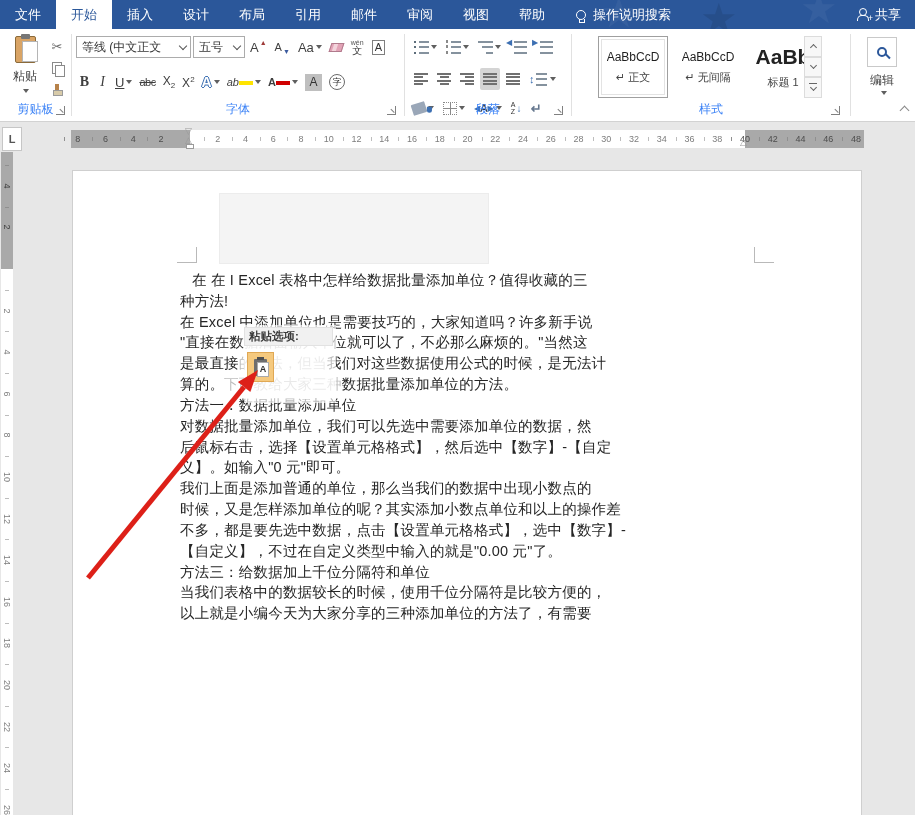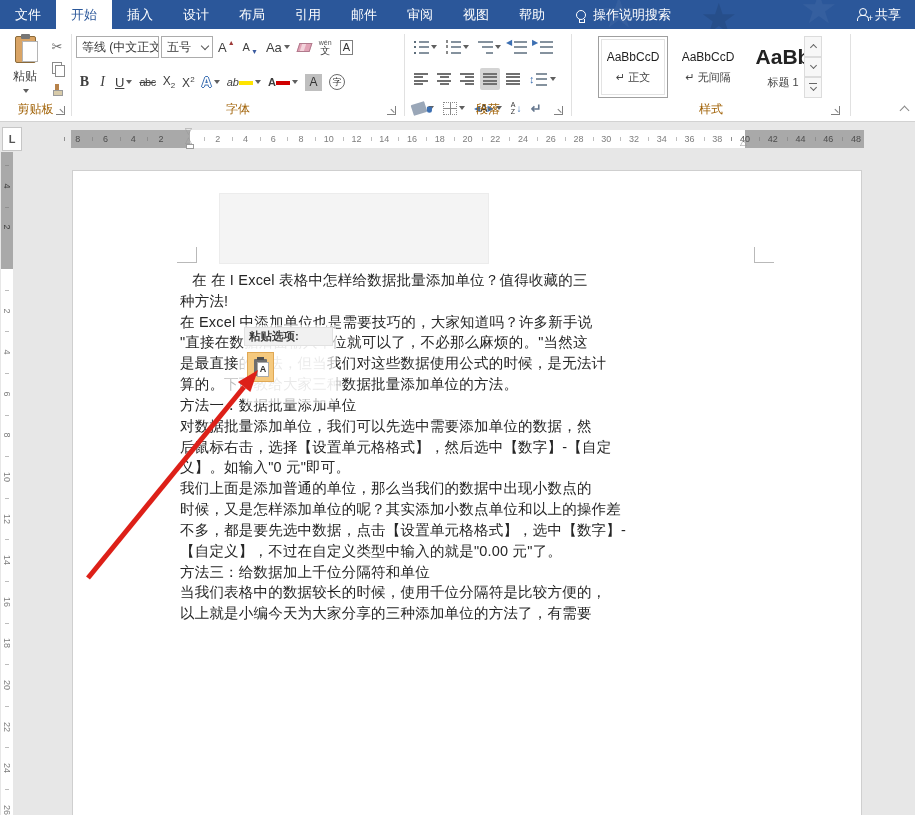--- a/index.html
+++ b/index.html
@@ -19,21 +19,21 @@
 .share { margin-left:auto; display:flex; align-items:center; gap:6px; padding:0 14px; color:#fff; font-size:13px; }
 .person { position:relative; width:13px; height:13px; }
 .person::before { content:''; position:absolute; top:0; left:3px; width:6px; height:6px; border:1px solid #fff; border-radius:50%; }
 .person::after { content:''; position:absolute; bottom:0; left:1px; width:10px; height:5px; border:1px solid #fff; border-bottom:none; border-radius:5px 5px 0 0; }
 .person .plus { position:absolute; right:-4px; bottom:-2px; font-size:9px; color:#fff; }
 
 
 .ribbon { position:absolute; top:29px; left:0; right:0; height:93px; background:#fff; border-bottom:1px solid #d2d2d2; z-index:25; font-size:12px; color:#444; }
 .rgroup { position:absolute; top:0; bottom:0; }
 .vsep { position:absolute; top:5px; bottom:5px; width:1px; background:#e1e1e1; }
-.glabel { position:absolute; bottom:3px; left:0; right:0; text-align:center; font-size:12px; color:#a16207; }
+.glabel { position:absolute; bottom:3px; left:0; right:0; text-align:center; font-size:12px; color:#3b82f6; }
 .launcher { position:absolute; bottom:6px; width:9px; height:9px; border-right:1px solid #808080; border-bottom:1px solid #808080; }
 .launcher::after { content:''; position:absolute; right:1px; bottom:1px; width:5px; height:1px; background:#808080; transform:rotate(45deg); transform-origin:right bottom; }
 .rb { display:inline-flex; align-items:center; justify-content:center; height:22px; min-width:17px; padding:0 3px; color:#3f3f3f; font-size:13px; border-radius:2px; position:relative; }
 .rb.sel { background:#d4d4d4; }
 .dd { width:0; height:0; border-left:3px solid transparent; border-right:3px solid transparent; border-top:4px solid #5f5f5f; margin-left:2px; }
 .cv { width:6px; height:6px; border-right:1px solid #555; border-bottom:1px solid #555; transform:rotate(45deg); margin:0 2px 3px 2px; flex:none; }
 .combo { height:22px; border:1px solid #acacac; background:#fff; display:flex; align-items:center; justify-content:space-between; font-size:12px; color:#333; padding:0 2px 0 5px; white-space:nowrap; overflow:hidden; }
 
 .paste-big { position:absolute; left:6px; top:7px; width:38px; height:78px; display:flex; flex-direction:column; align-items:center; }
 .clipb { width:21px; height:27px; background:#d9a465; border:1px solid #8a6a3a; border-radius:2px; position:relative; }
@@ -217,21 +217,21 @@
           <span class="painter"></span>
         </div>
     </div>
     <div class="glabel">剪贴板</div>
     <div class="launcher" style="right:6px;"></div>
   </div>
   <div class="vsep" style="left:71px;"></div>
 
   <div class="rgroup" style="left:72px; width:332px;">
     <div class="frow1">
-      <div class="combo" style="width:83px;text-align:center;">
+      <div class="combo" style="width:115px;text-align:center;">
         <span>等线 (中文正文</span>
           <span class="cv"></span>
       </div>
       <div class="combo" style="width:52px;">
         <span>五号</span>
           <span class="cv"></span>
       </div>
       <div class="rb">
           <span>A</span>
           <span class="carup">▲</span>
@@ -458,20 +458,27 @@
       <div class="sbtn" style="flex-direction:column;">
           <span class="bar"></span>
           <span class="chev dn"></span>
         </div>
     </div>
     <div class="glabel">样式</div>
     <div class="launcher" style="right:10px;"></div>
   </div>
   <div class="vsep" style="left:850px;"></div>
 
+  <div class="rgroup" style="left:851px; width:62px;">
+    <div class="editbtn">
+        <span class="mag"></span>
+      </div>
+    <div class="editlbl">编辑</div>
+    <div class="editdd dd"></div>
+  </div>
   <div class="collapse"></div>
 </div>
 
 <div class="main">
 
   <div class="tabsel">L</div>
 
   <div class="hruler">
     <div class="hr-gray-l"></div>
     <div class="hr-white"></div>

